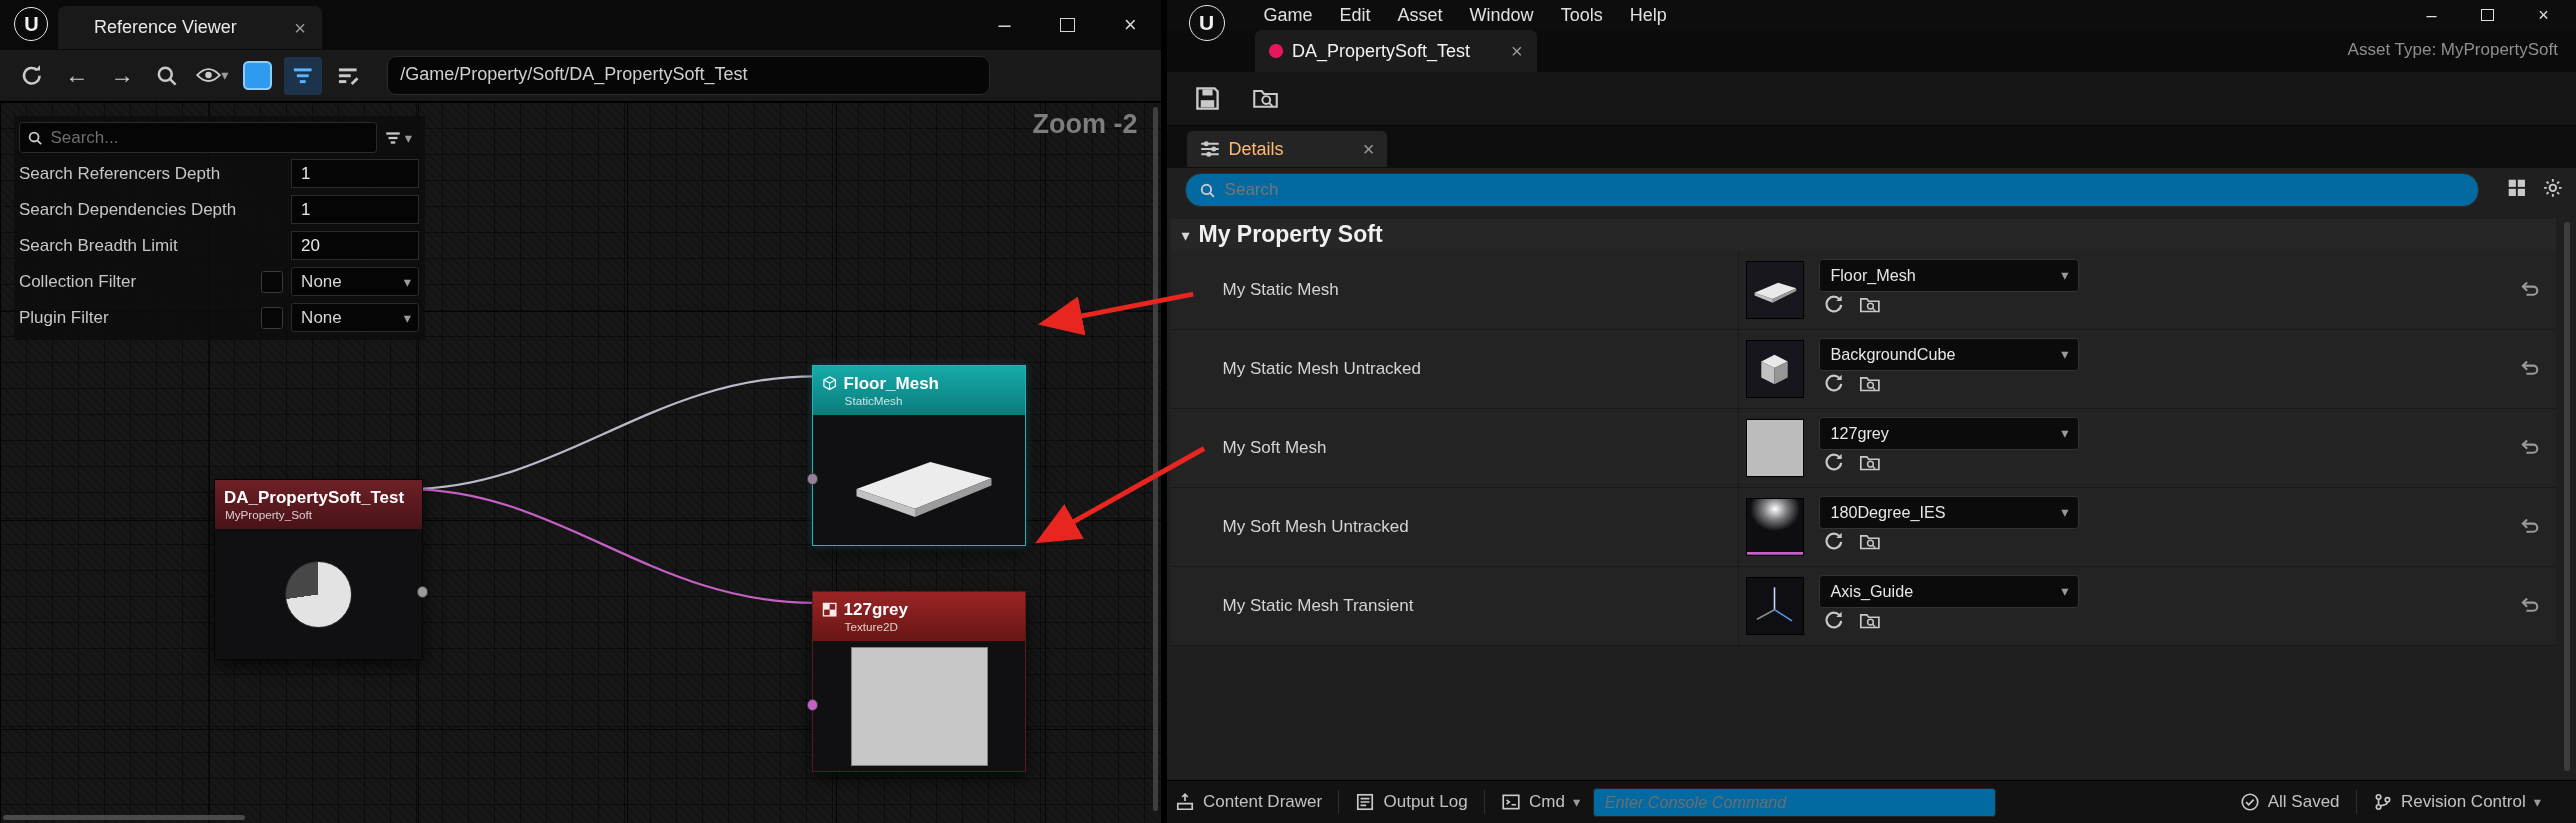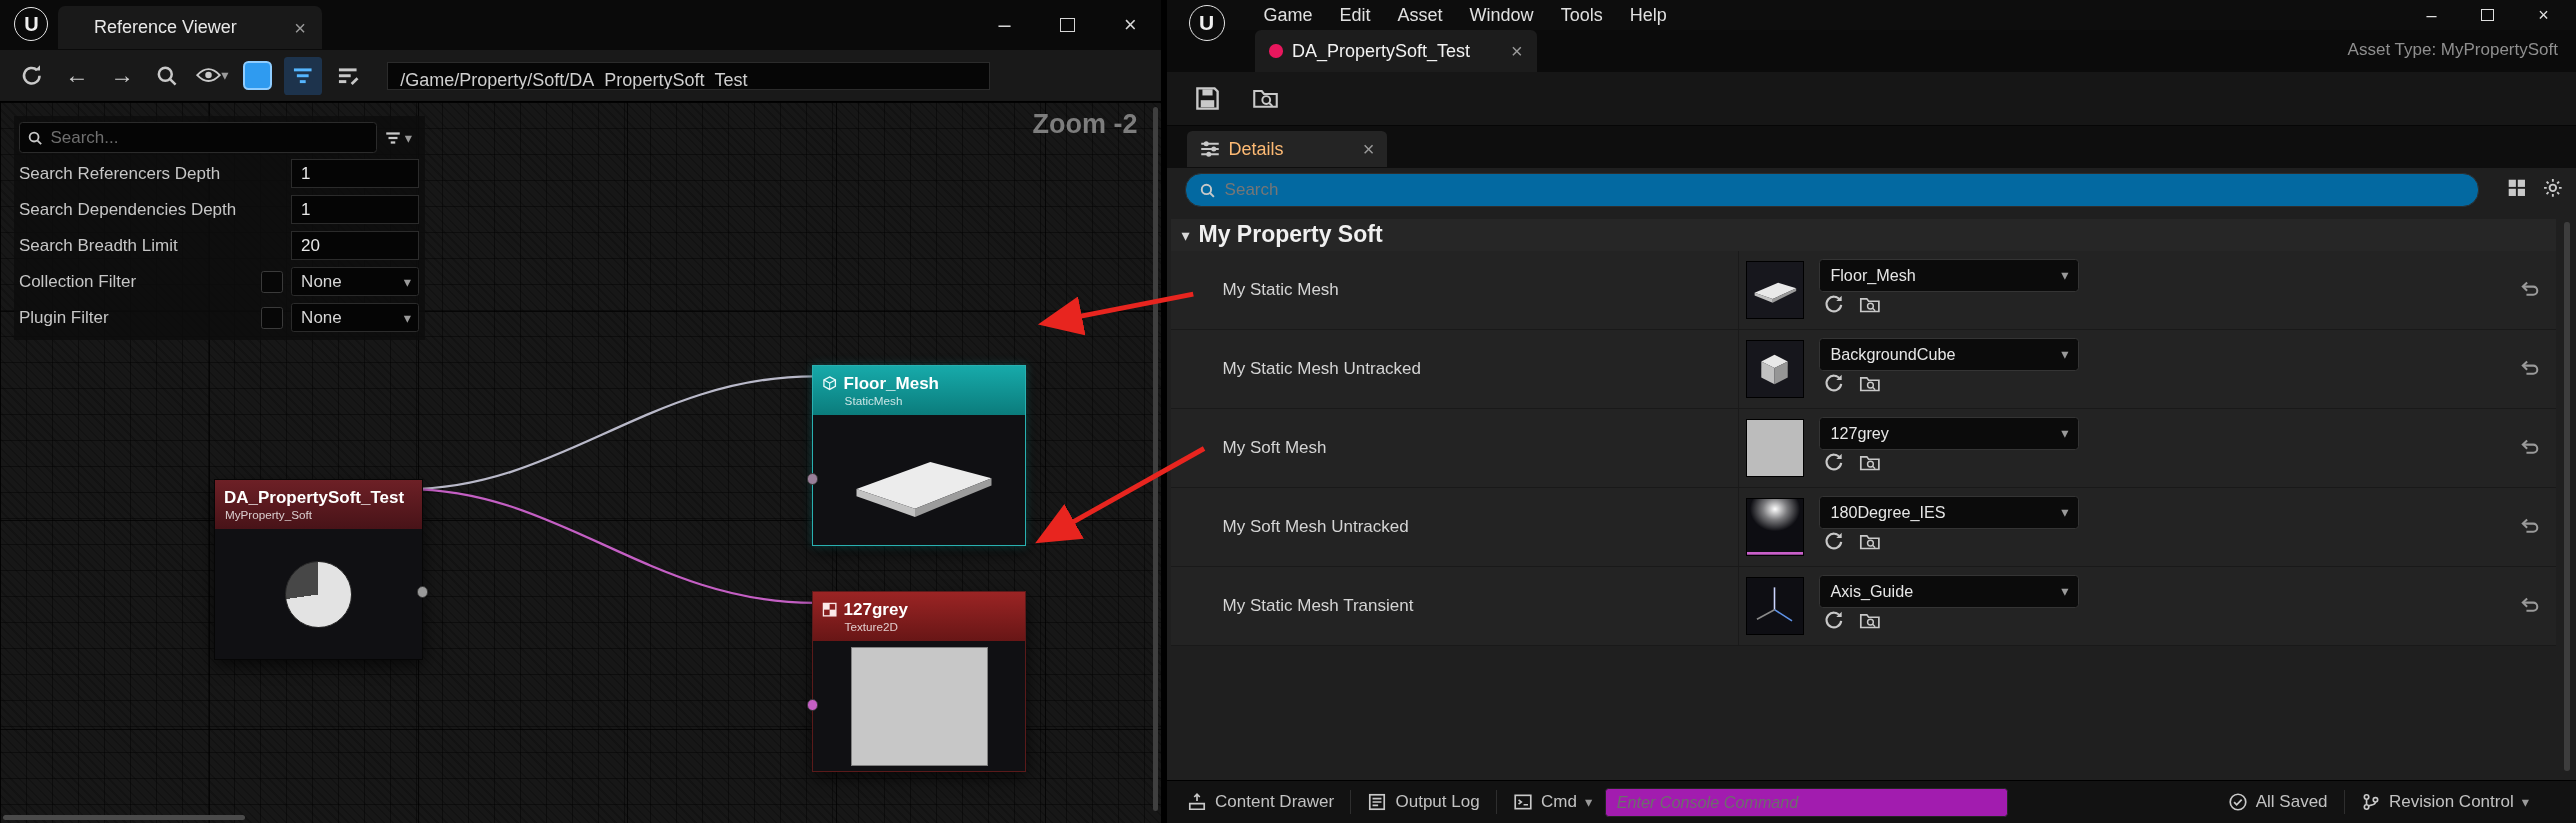--- a/index.html
+++ b/index.html
@@ -16,21 +16,21 @@
   .ltab-title{color:#e8e8e8;font-size:18px}
   .tabx{margin-left:auto;color:#9a9a9a;font-size:20px;line-height:1;cursor:pointer}
   .wincontrols{position:absolute;right:12.6px;top:0;height:50px;display:flex;align-items:center;gap:27px}
   .wc{width:36px;height:36px;display:flex;align-items:center;justify-content:center;color:#d6d6d6;font-size:21.7px}
   .maxbox{width:14.4px;height:14.4px;border:1.8px solid #d6d6d6;display:inline-block}
   .ltoolbar{position:relative;height:52px;background:#191919;border-bottom:0.9px solid #000;display:flex;align-items:center;padding-left:12.6px;gap:7.2px}
   .tbtn{width:38px;height:38px;display:flex;align-items:center;justify-content:center;color:#cfcfcf;border-radius:3.6px}
   .tbtn.glyph{font-size:23.5px}
   .bluebox{width:29px;height:29px;border-radius:5.4px;background:#2f9bf0;border:2.7px solid #8fcdff}
   .tbtn.blue-bg{background:rgba(40,120,210,.28);color:#55b6ff}
-  .pathfield{margin-left:12.6px;width:603px;height:28px;background:#060606;border:0.9px solid #2b2b2b;border-radius:0;color:#cfcfcf;font-size:18px;line-height:34px;padding:0 12.6px;white-space:nowrap;overflow:hidden}
+  .pathfield{margin-left:12.6px;width:603px;height:39px;background:#060606;border:0.9px solid #2b2b2b;border-radius:9px;color:#cfcfcf;font-size:18px;line-height:34px;padding:0 12.6px;white-space:nowrap;overflow:hidden}
   .caret{font-size:14.4px;color:#9a9a9a;line-height:1}
 
   .graph{position:absolute;left:0;top:102px;width:1161px;height:721px;overflow:hidden;
     background-color:#171717;
     background-image:
       repeating-linear-gradient(45deg, rgba(0,0,0,.20) 0 1.8px, transparent 1.8px 6.3px),
       linear-gradient(rgba(0,0,0,.45) 0.9px, transparent 0.9px),
       linear-gradient(90deg, rgba(0,0,0,.45) 0.9px, transparent 0.9px),
       linear-gradient(rgba(0,0,0,.75) 0.9px, transparent 0.9px),
       linear-gradient(90deg, rgba(0,0,0,.75) 0.9px, transparent 0.9px);
@@ -109,24 +109,24 @@
       linear-gradient(#c95fc9,#c95fc9) 0 100%/100% 2.7px no-repeat,
       radial-gradient(ellipse 62% 55% at 50% 18%, #ffffff, rgba(255,255,255,.45) 35%, rgba(255,255,255,0) 72%),
       #0d0d12}
   .thumb-axis{background:#0e0e13}
   .dcombo{position:absolute;left:648px;top:8.1px;width:260px;height:32.5px;background:#0b0b0b;border:0.9px solid #343434;border-radius:3.6px;display:flex;align-items:center;padding:0 9px 0 10.8px;color:#e6e6e6;font-size:16.2px}
   .dcombo .caret{margin-left:auto}
   .dicons{position:absolute;left:652px;top:43px;display:flex;gap:14.4px;color:#b5b5b5}
   .dreset{position:absolute;left:1348px;top:50%;transform:translateY(-50%);color:#9a9a9a}
   .dscroll{position:absolute;right:6.3px;top:54px;width:5.4px;height:549px;background:#3d3d3d;border-radius:2.7px}
 
-  .statusbar{position:absolute;left:0;right:0;bottom:0;height:43px;background:#121212;border-top:0.9px solid #000;display:flex;align-items:center;padding:0 20px;gap:0;font-size:17px;color:#c2c2c2}
+  .statusbar{position:absolute;left:0;right:0;bottom:0;height:43px;background:#121212;border-top:0.9px solid #000;display:flex;align-items:center;padding:0 8px;gap:0;font-size:17px;color:#c2c2c2}
   .sbitem{display:flex;align-items:center;gap:8.1px;white-space:nowrap}
   .sbsep{width:0.9px;height:23.5px;background:#2e2e2e;margin:0 16.2px}
-  .consoleinput{margin-left:12.6px;width:403px;height:29px;background:#a21caf;border:0.9px solid #242424;border-radius:3.6px;color:#bbb;font-style:italic;font-size:16.2px;padding:0 10.8px;font-family:"Liberation Sans",sans-serif;outline:none}
+  .consoleinput{margin-left:12.6px;width:403px;height:29px;background:#0369a1;border:0.9px solid #242424;border-radius:3.6px;color:#bbb;font-style:italic;font-size:16.2px;padding:0 10.8px;font-family:"Liberation Sans",sans-serif;outline:none}
   .consoleinput::placeholder{color:#6d6d6d;font-style:italic}
   .sbflex{flex:1}
 
   .overlay{position:absolute;left:0;top:0;z-index:100;pointer-events:none}
 </style>
 </head>
 <body>
 
 <div class="page">
 

